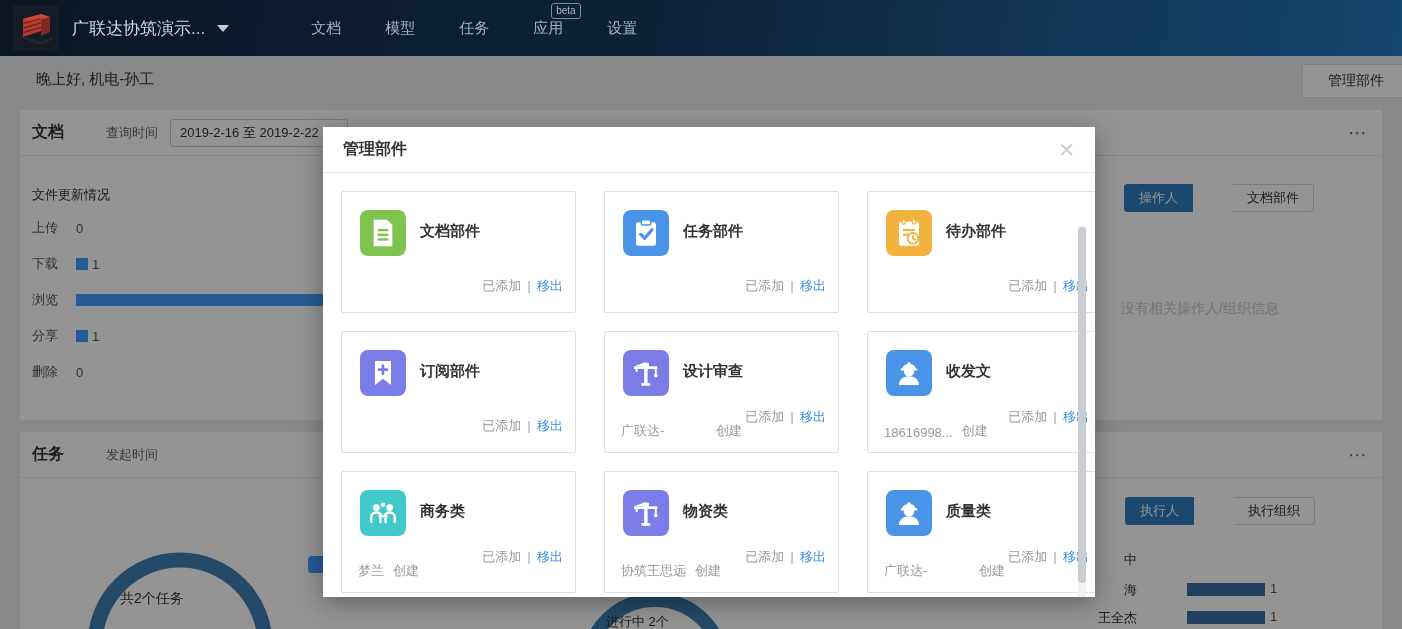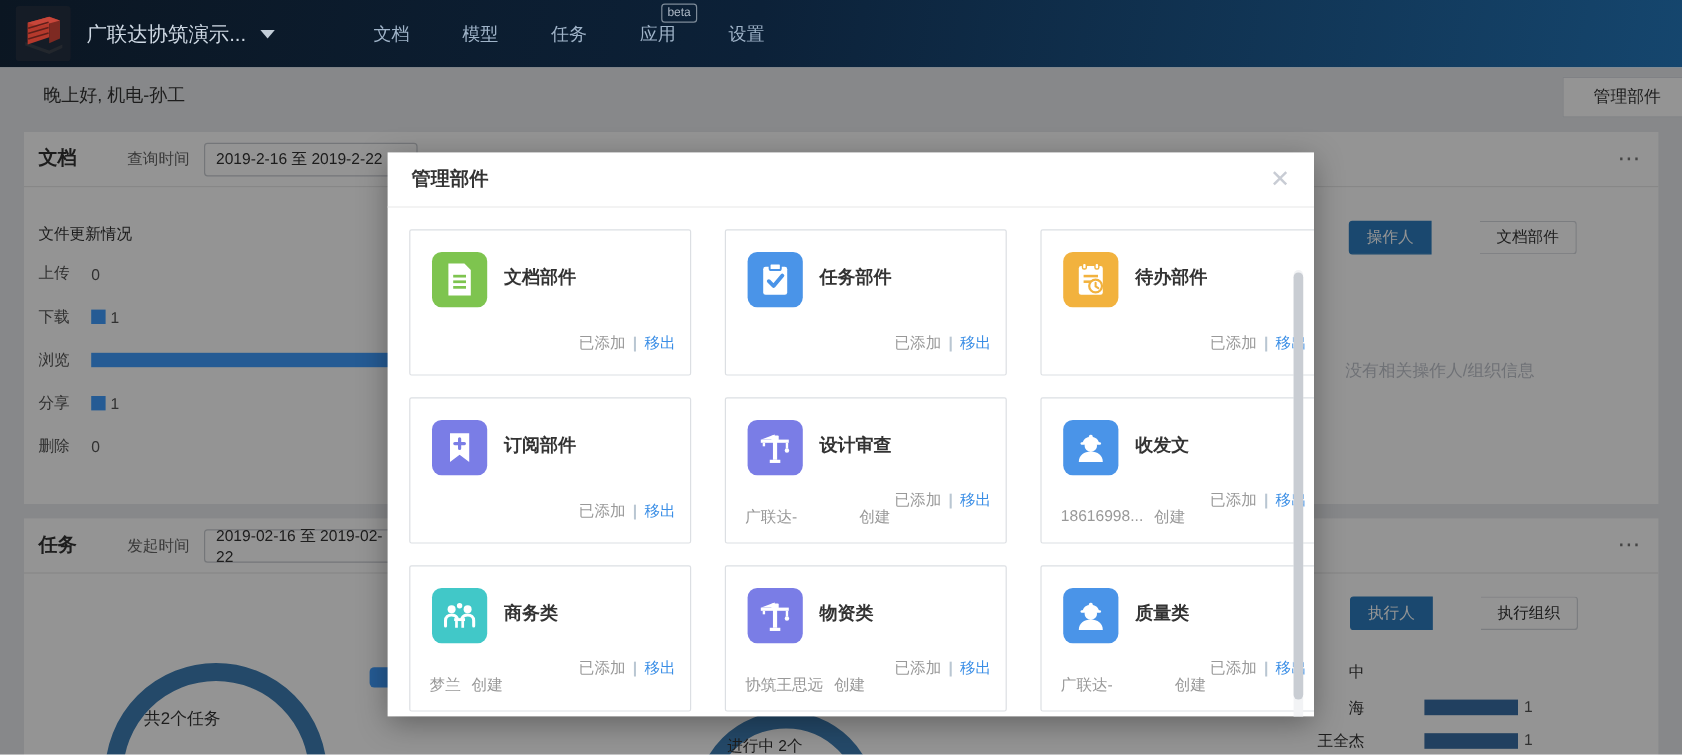--- a/index.html
+++ b/index.html
@@ -82,21 +82,21 @@
   .modal-close { margin-left:auto; font-size:20px; color:#c8ccd4; cursor:pointer; line-height:1; }
   .modal-body { position:relative; padding:18px; height:424px; overflow:hidden; }
   .cards { display:grid; grid-template-columns:repeat(3,235px); grid-auto-rows:122px; gap:18px 28px; }
   .card { position:relative; border:1px solid #dcdfe3; border-radius:2px; background:#fff; }
   .card-icon { position:absolute; left:18px; top:18px; width:46px; height:46px; border-radius:8px;
     display:flex; align-items:center; justify-content:center; }
   .card-icon svg { width:32px; height:32px; }
   .card-title { position:absolute; left:78px; top:30px; font-size:15px; font-weight:bold; color:#333; }
   .card-footer { position:absolute; left:16px; right:12px; bottom:12px; display:flex; align-items:center;
     font-size:13px; color:#999; }
-  .creator { margin-right:auto; display:flex; align-items:flex-start;margin-top:29px; }
+  .creator { margin-right:auto; display:flex; align-items:flex-end;margin-top:29px; }
   .creator-name { margin-right:9px; }
   .creator-name.wide { display:inline-block; min-width:86px; }
   .status { color:#999; }
   .fdiv { color:#b9c6d2; margin:0 6px; font-weight:bold; }
   .remove { color:var(--link,#3a8ee6); cursor:pointer; }
   .modal-scrollbar { position:absolute; right:9px; top:52px; width:8px; height:404px; background:#f2f3f5; border-radius:4px; }
   .modal-thumb { position:absolute; left:0; top:2px; width:8px; height:356px; background:#c9cdd3; border-radius:4px; cursor:pointer; }
 </style>
 </head>
 <body>
@@ -183,24 +183,20 @@
       <div class="btn-tab active">操作人</div>
       <div class="btn-tab">文档部件</div>
     </div>
     <div class="empty-text">没有相关操作人/组织信息</div>
   </div>
 
   <div class="panel panel-task">
     <div class="panel-head">
       <span class="panel-title">任务</span>
       <span class="filter-label">发起时间</span>
-      <div class="selectbox">
-        <span>2019-02-16 至 2019-02-22</span>
-        <span class="caret"></span>
-      </div>
       <span class="more-dots">⋯</span>
     </div>
 
     <svg style="position:absolute;left:0;top:46px" width="1362" height="151">
       <circle class="donut-ring" cx="160" cy="167" r="85" fill="none" stroke="#3f7fb5" stroke-width="15"></circle>
       <circle class="donut-ring" cx="635" cy="190" r="68" fill="none" stroke="#3f7fb5" stroke-width="14"></circle>
     </svg>
     <div class="donut-label lbl-donut1">共2个任务</div>
     <div class="donut-label lbl-donut2">进行中 2个</div>
     <div class="mini-pill"></div>

